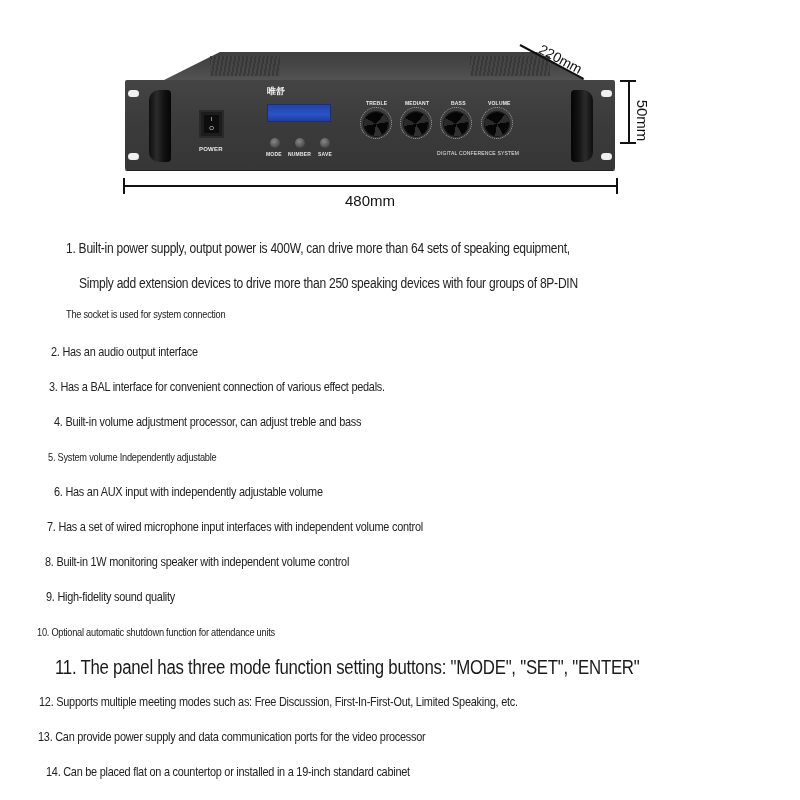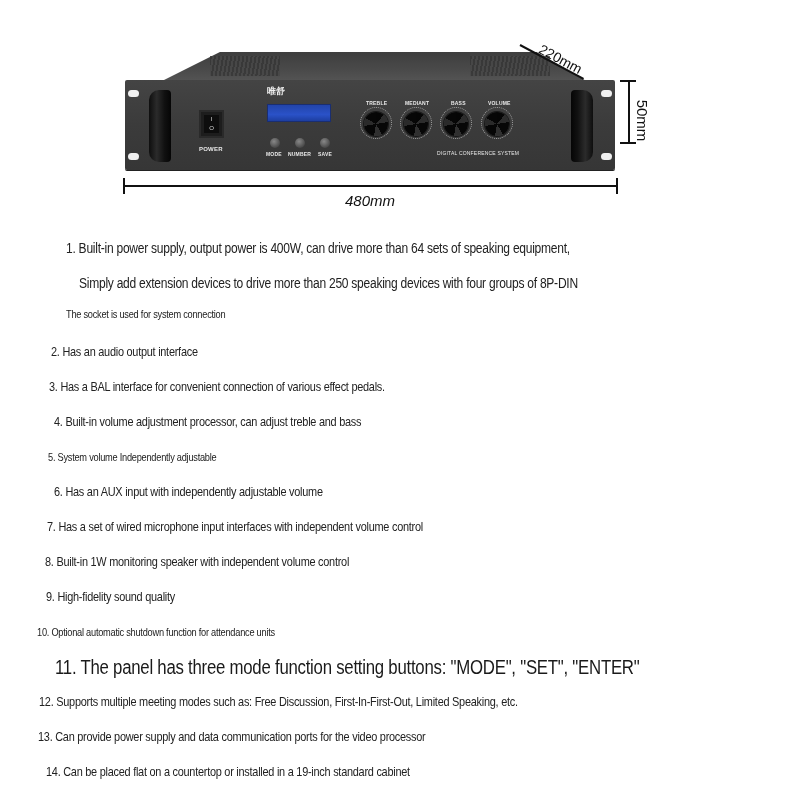--- a/index.html
+++ b/index.html
@@ -93,21 +93,21 @@
     <div class="knob" style="left:319px;"></div>
     <div class="knob-scale" style="left:356px;"></div>
     <div class="knob" style="left:360px;"></div>
 
     <div class="panel-label" style="left:312px;top:70px;font-size:5px;font-weight:normal;">DIGITAL CONFERENCE SYSTEM</div>
   </div>
 
   <div class="dim-line" style="left:123px;top:185px;width:495px;height:2px;"></div>
   <div class="dim-line" style="left:123px;top:178px;width:2px;height:16px;"></div>
   <div class="dim-line" style="left:616px;top:178px;width:2px;height:16px;"></div>
-  <div class="dim-text" style="left:345px;top:192px;font-style:italic;">480mm</div>
+  <div class="dim-text" style="left:345px;top:192px;">480mm</div>
 
   <div class="dim-line" style="left:628px;top:80px;width:2px;height:63px;"></div>
   <div class="dim-line" style="left:620px;top:80px;width:16px;height:2px;"></div>
   <div class="dim-line" style="left:620px;top:142px;width:16px;height:2px;"></div>
   <div class="dim-text" style="left:622px;top:112px;transform:rotate(90deg);transform-origin:center;">50mm</div>
 
   <div class="dim-line" style="left:520px;top:44px;width:72px;height:2px;transform:rotate(28deg);transform-origin:left center;"></div>
   <div class="dim-text" style="left:540px;top:40px;transform:rotate(28deg);transform-origin:left center;font-size:14px;">220mm</div>
 </div>
 

